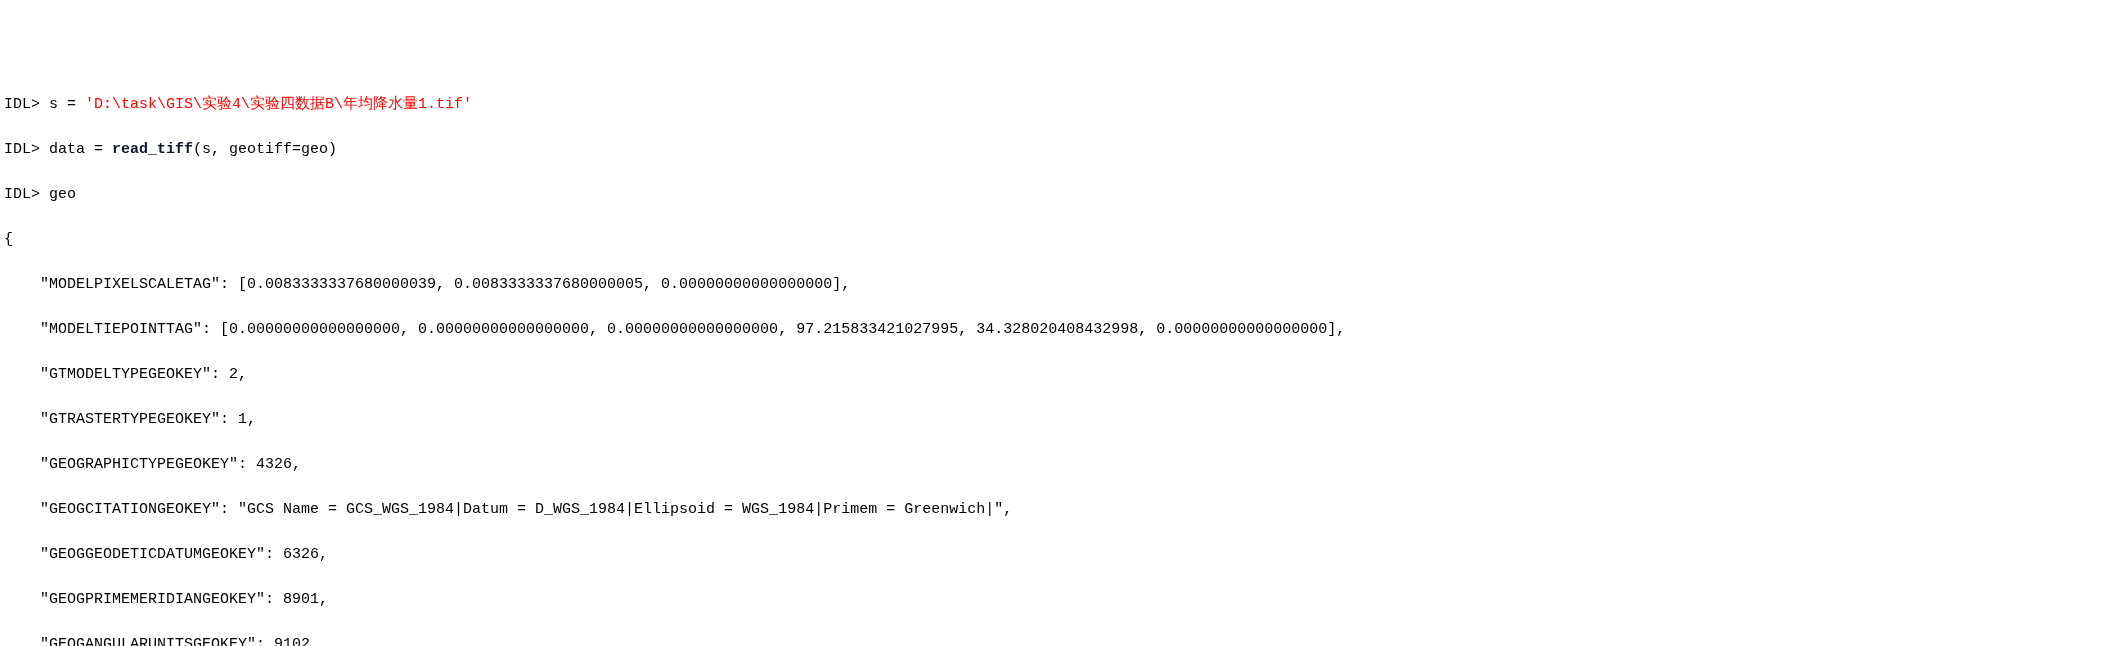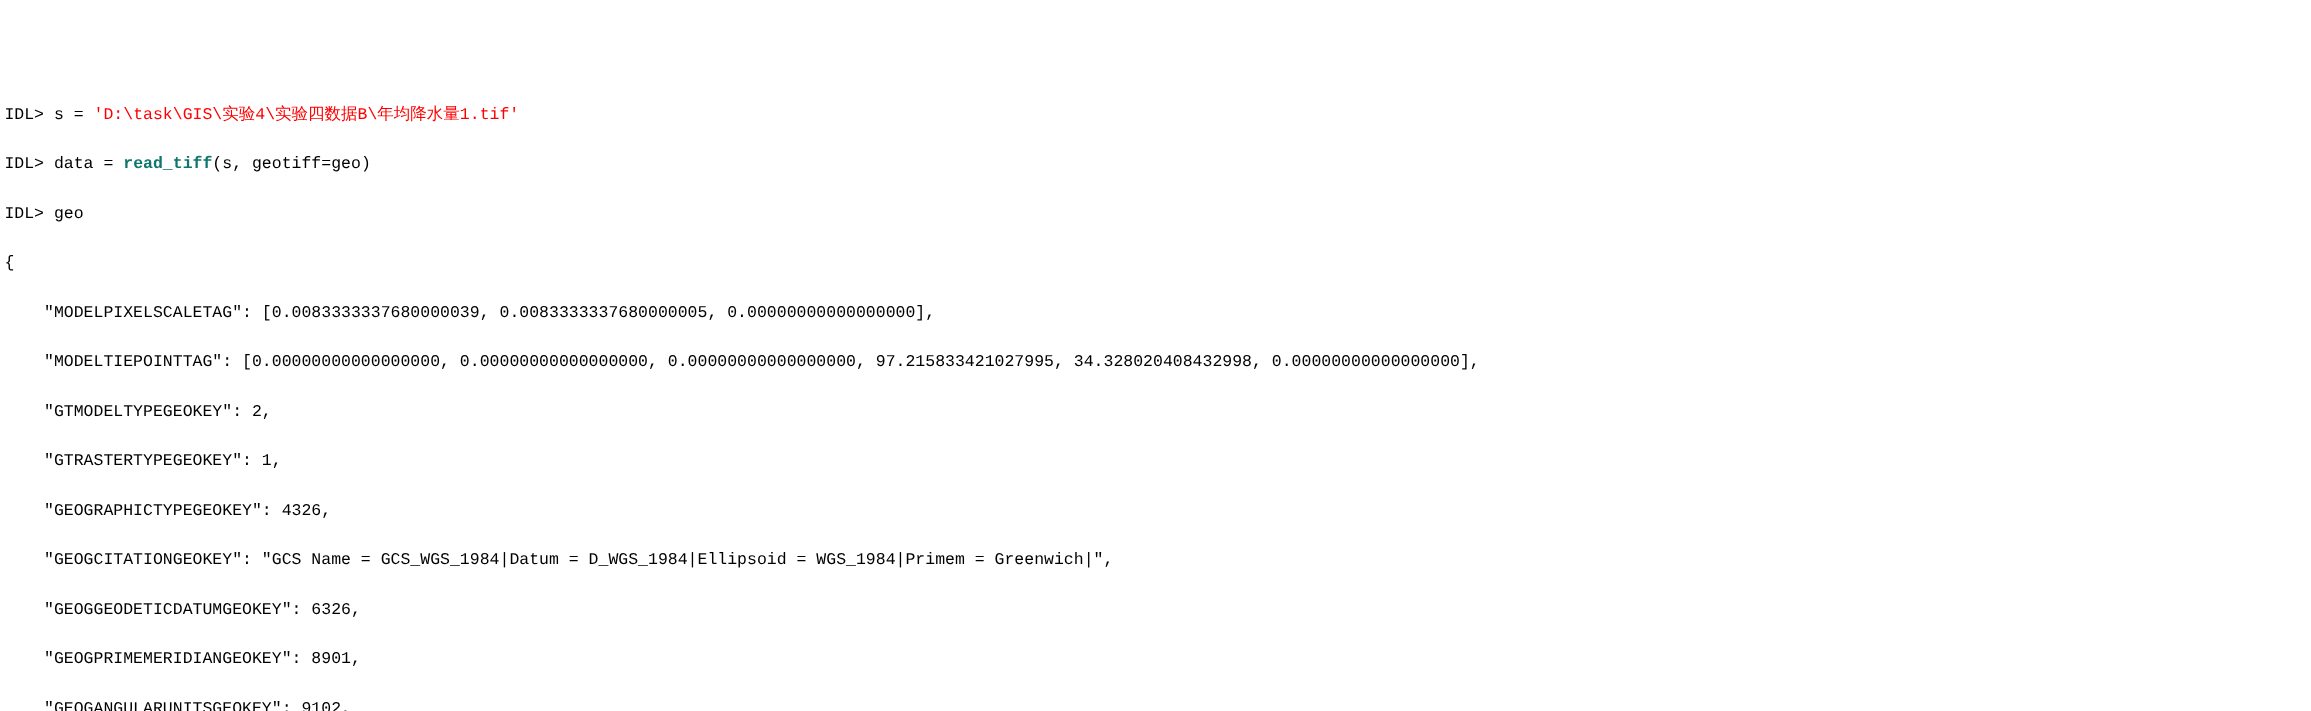--- a/index.html
+++ b/index.html
@@ -20,21 +20,21 @@
     .line {
       display: block;
     }
     .prompt {
       color: #000000;
     }
     .string-literal {
       color: #ff0000;
     }
     .function-name {
-      color: #0f766e;
+      color: #0f172a;
       font-weight: bold;
     }
     .normal {
       color: #000000;
     }
   </style>
 </head>
 <body>
 
 

